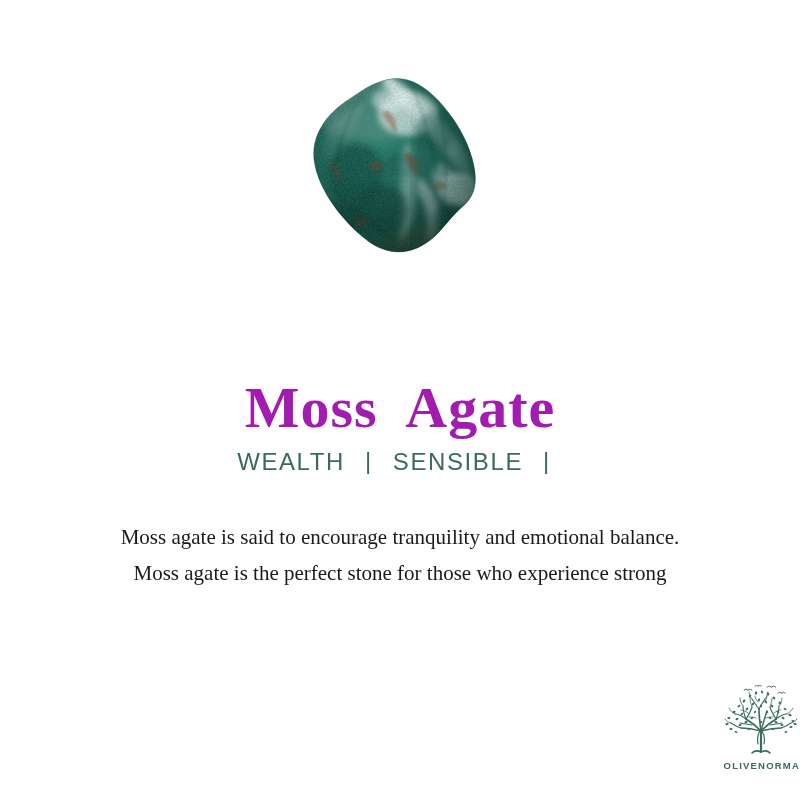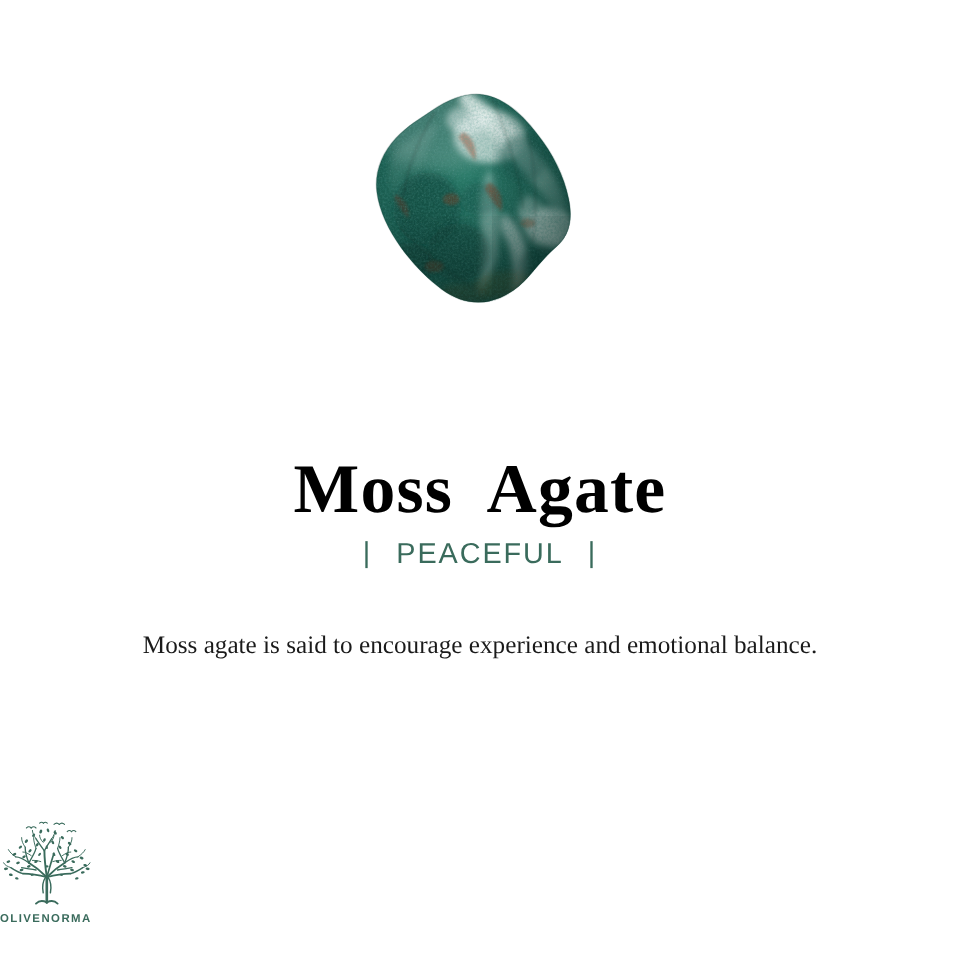--- a/index.html
+++ b/index.html
@@ -41,21 +41,21 @@
   .title {
     position: absolute;
     top: 340px;
     left: 0;
     width: 800px;
     text-align: center;
     font-family: "Liberation Serif", "DejaVu Serif", serif;
     font-size: 58px;
     font-weight: 700;
     line-height: 1.0;
-    color: #000000;
+    color: #a21caf;
     letter-spacing: 1px;
     white-space: pre;
   }
 
   
   .keywords {
     position: absolute;
     top: 448px;
     left: 0;
     width: 800px;
@@ -98,21 +98,21 @@
   .desc .dline { display: block; white-space: nowrap; }
 
   
   .logo {
     position: absolute;
     top: 684px;
     left: 0;
     width: 800px;
     display: flex;
     flex-direction: column;
-    align-items: flex-start;
+    align-items: flex-end;
   }
   .logo-mark { display: block; }
   .logo-word {
     margin-top: 2px;
     font-family: "Liberation Sans", "DejaVu Sans", sans-serif;
     font-size: 9.5px;
     font-weight: 700;
     letter-spacing: 1.2px;
     color: #3a6b5c;
   }
@@ -263,27 +263,29 @@
                C66 162, 54 150, 44 136
                C34 122, 26 106, 24 90
                C22 74, 28 58, 40 45
                C50 34, 60 29, 70 22 Z" fill="none" stroke="#0e3a33" stroke-width="1" opacity="0.25"></path>
     </svg>
   </div>
 
   <h1 class="title">Moss  Agate</h1>
 
   <div class="keywords">
+    <span class="kw">WEALTH</span>
     <span class="kw-sep">|</span>
-    <span class="kw">PEACEFUL</span>
+    <span class="kw">SENSIBLE</span>
     <span class="kw-sep">|</span>
   </div>
 
   <div class="desc">
-    <span class="dline">Moss agate is said to encourage experience and emotional balance.</span>
+    <span class="dline">Moss agate is said to encourage tranquility and emotional balance.</span>
+    <span class="dline">Moss agate is the perfect stone for those who experience strong</span>
   </div>
 
   <div class="logo">
     <svg class="logo-mark" width="78" height="74" viewBox="0 0 78 74" aria-label="Olive tree">
       <g stroke="#3a6b5c" fill="none" stroke-linecap="round" stroke-width="1.1">
 
         <path d="M39 68 L39 46" stroke-width="2.2"></path>
         <path d="M39 68 C35 66, 32 67, 30 69" stroke-width="1.6"></path>
         <path d="M39 68 C43 66, 46 67, 48 69" stroke-width="1.6"></path>
         <path d="M36 60 C35 55, 36 50, 38 47" stroke-width="1.2"></path>

